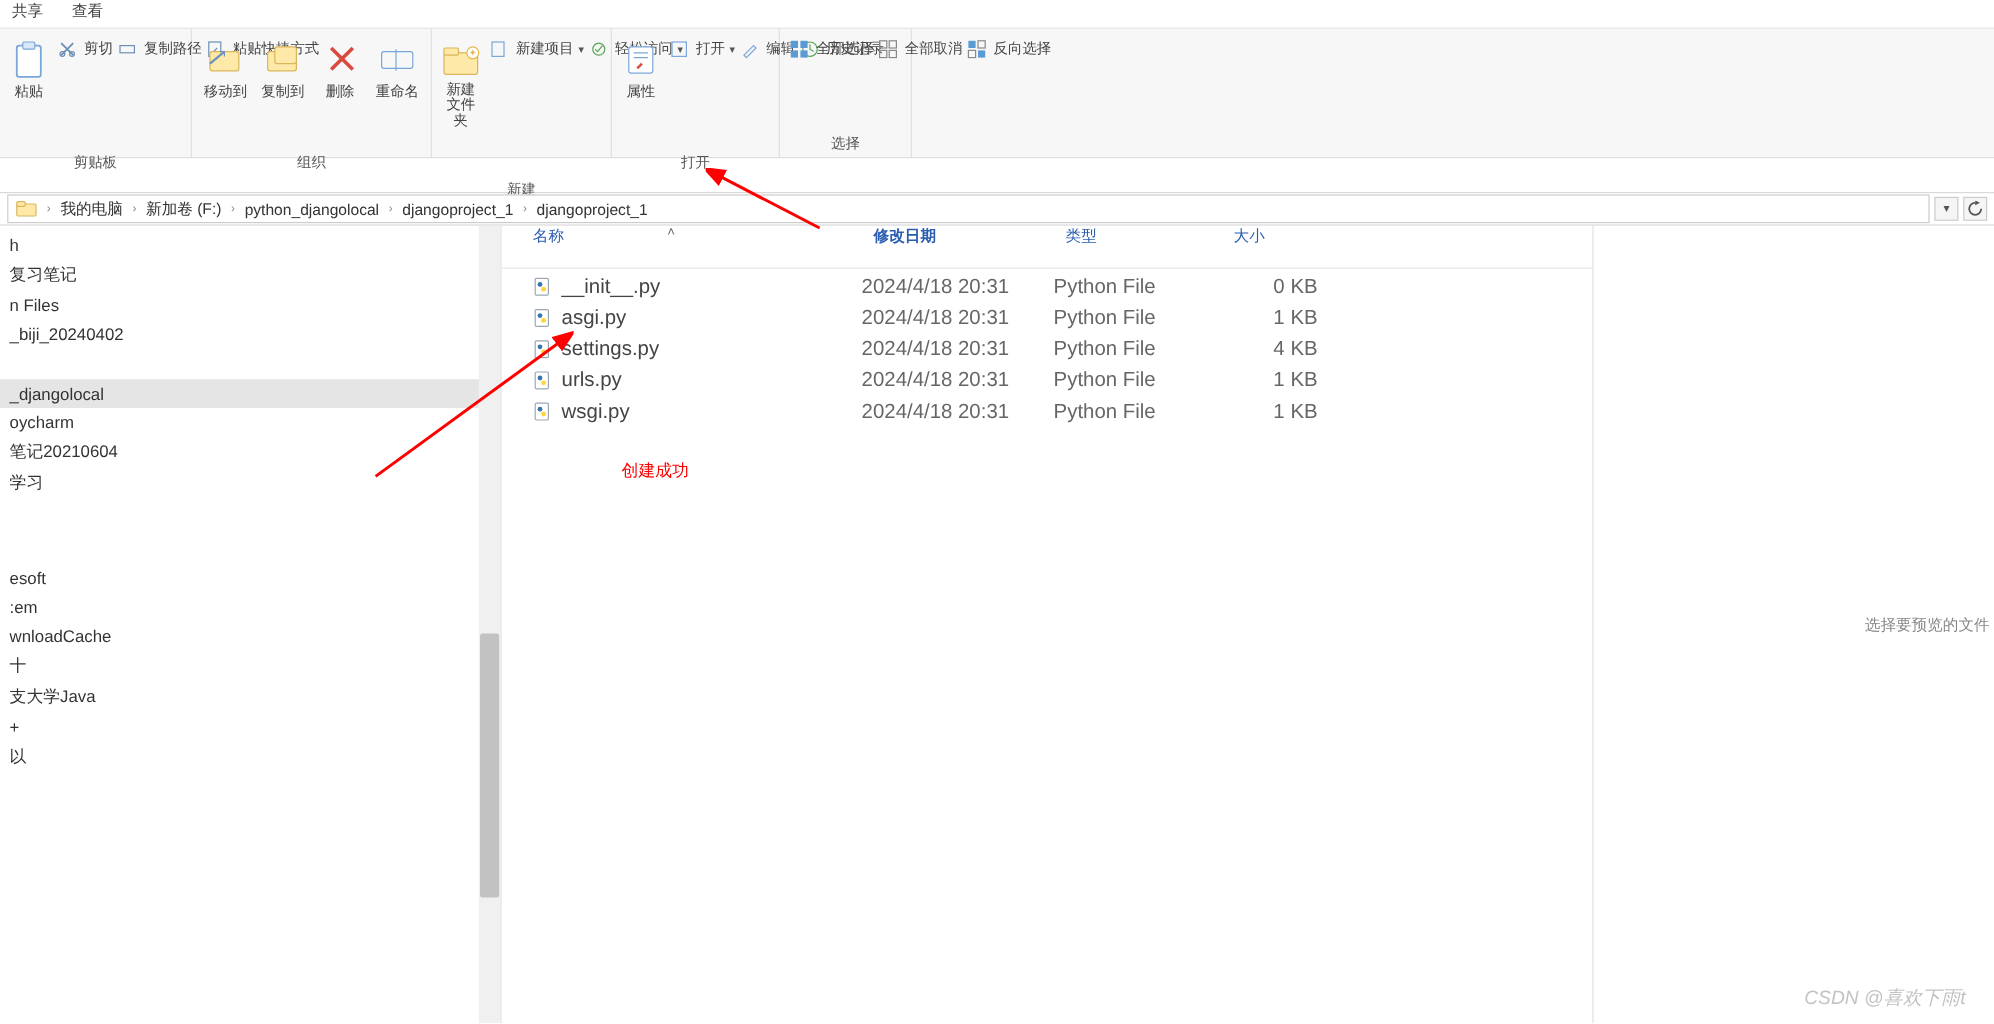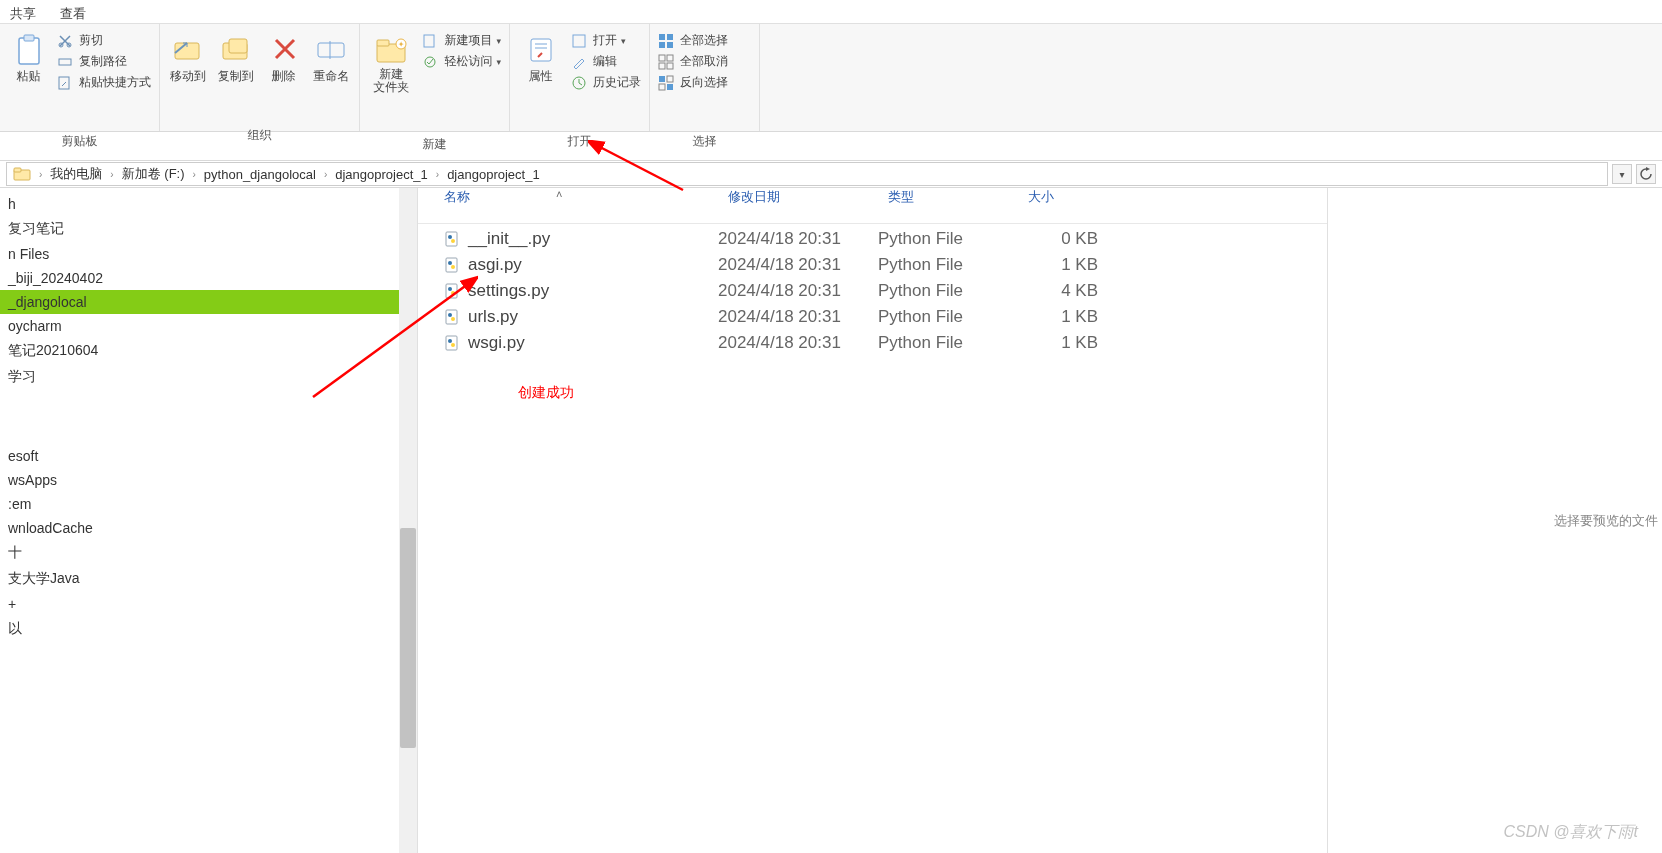--- a/index.html
+++ b/index.html
@@ -1,29 +1,29 @@
 <!DOCTYPE html>
 <html><head>
 <meta charset="utf-8">
 <style>
 * { margin: 0; padding: 0; box-sizing: border-box; font-family: "Microsoft YaHei", "Segoe UI", sans-serif; }
 body { background: #fff; width: 1662px; height: 853px; overflow: hidden; position: relative; font-size: 13px; color: #333; }
 
 
-.top-tabs { height: 24px; display: flex; align-items: flex-end; gap: 24px; padding-left: 10px; border-bottom: 1px solid #e0e0e0; background:#fff; }
+.top-tabs { height: 24px; display: flex; align-items: flex-start; gap: 24px; padding-left: 10px; border-bottom: 1px solid #e0e0e0; background:#fff; }
 .top-tabs span { font-size: 13px; color: #444; }
 
 
 .ribbon { height: 108px; background: #f7f7f7; border-bottom: 1px solid #d9d9d9; display: flex; }
 .ribbon-group { border-right: 1px solid #e0e0e0; display: flex; flex-direction: column; justify-content: space-between; padding: 4px 8px 2px 8px; }
 .ribbon-group-label { text-align: center; font-size: 12px; color: #555; padding: 2px 0 1px 0; margin-top: 40px; }
 .ribbon-body { flex: 1; display: flex; align-items: flex-start; gap: 8px; }
 .big-btn { display:flex; flex-direction:column; align-items:center; justify-content:center; width:48px; gap:2px; font-size:12px; color:#444; padding-top:6px;}
 .big-btn .ic { width:32px; height:32px; display:flex; align-items:center; justify-content:center; }
-.stack-items { display:flex; flex-direction:column; gap:4px; padding-top:4px; font-size:12px; color:#444; }
+.stack-items { display:flex; gap:4px; padding-top:4px; font-size:12px; color:#444; }
 .stack-items > div { display:flex; align-items:center; gap:6px; white-space:nowrap; }
 .stack-items .ic { width:16px; height:16px; display:flex; align-items:center; justify-content:center; }
 .dropdown-arrow::after { content:"▾"; font-size:9px; margin-left:4px; color:#555; }
 
 
 svg { display:block; }
 
 
 .gap { height: 28px; background:#fff; }
 
@@ -33,32 +33,32 @@
 .crumb { display:flex; align-items:center; gap:8px; font-size:13px; color:#333; white-space:nowrap; }
 .chev { color:#888; font-size:10px; }
 .addr-right { display:flex; align-items:center; gap:4px; margin-left:4px; }
 .addr-btn { width:20px; height:20px; display:flex; align-items:center; justify-content:center; border:1px solid #ccc; background:#f5f5f5; }
 
 
 .main { display:flex; height: calc(853px - 24px - 108px - 28px - 28px); position:relative; }
 .sidebar { width: 418px; border-right:1px solid #e0e0e0; overflow:hidden; position:relative; }
 .sidebar-items { padding-top:4px; }
 .side-row { padding: 4px 8px; font-size:14px; color:#333; white-space:nowrap; }
-.side-row.selected { background:#84cc16; }
+.side-row.selected { background:#e5e5e5;margin-top:26px; }
 .side-spacer { height: 54px; }
 .sidebar-scroll { position:absolute; right:0; top:0; width:18px; height:100%; background:#f0f0f0; }
 .sidebar-thumb { position:absolute; right:1px; top:340px; width:16px; height:220px; background:#c2c2c2; border-radius:2px; }
 
 .content { flex:1; display:flex; }
 .file-pane { width: 910px; border-right:1px solid #e0e0e0; position:relative; }
 .columns { display:flex; height:36px; align-items:flex-start; border-bottom:1px solid #e8e8e8; font-size:13px; color:#2a5db0; }
 .col { padding:0 10px; position:relative; }
 .col-name { width:300px; padding-left:26px;}
 .col.sorted::after { content:"˄"; position:absolute; left:138px; top:-0px; font-size:11px; color:#666; }
-.col-date { width:160px; }
+.col-date { width:160px;font-weight:bold; }
 .col-type { width:140px; }
 .col-size { width:90px; text-align:left; }
 
 .file-rows { padding-top:2px; }
 .file-row { display:flex; align-items:center; height:26px; font-size:17px; color:#444; }
 .file-row .fname { width:300px; padding-left:26px; display:flex; align-items:center; gap:8px; }
 .file-row .fdate { width:160px; color:#666; }
 .file-row .ftype { width:140px; color:#666; }
 .file-row .fsize { width:90px; color:#666; text-align:right; padding-right:10px; }
 
@@ -348,21 +348,20 @@
         <div class="side-row">h</div>
         <div class="side-row">复习笔记</div>
         <div class="side-row">n Files</div>
         <div class="side-row">_biji_20240402</div>
         <div class="side-row selected">_djangolocal</div>
         <div class="side-row">oycharm</div>
         <div class="side-row">笔记20210604</div>
         <div class="side-row">学习</div>
         <div class="side-spacer"></div>
         <div class="side-row">esoft</div>
-        <div class="side-row">wsApps</div>
         <div class="side-row">:em</div>
         <div class="side-row">wnloadCache</div>
         <div class="side-row">十</div>
         <div class="side-row">支大学Java</div>
         <div class="side-row">+</div>
         <div class="side-row">以</div>
       </div>
     <div class="sidebar-scroll">
       <div class="sidebar-thumb"></div>
     </div>

